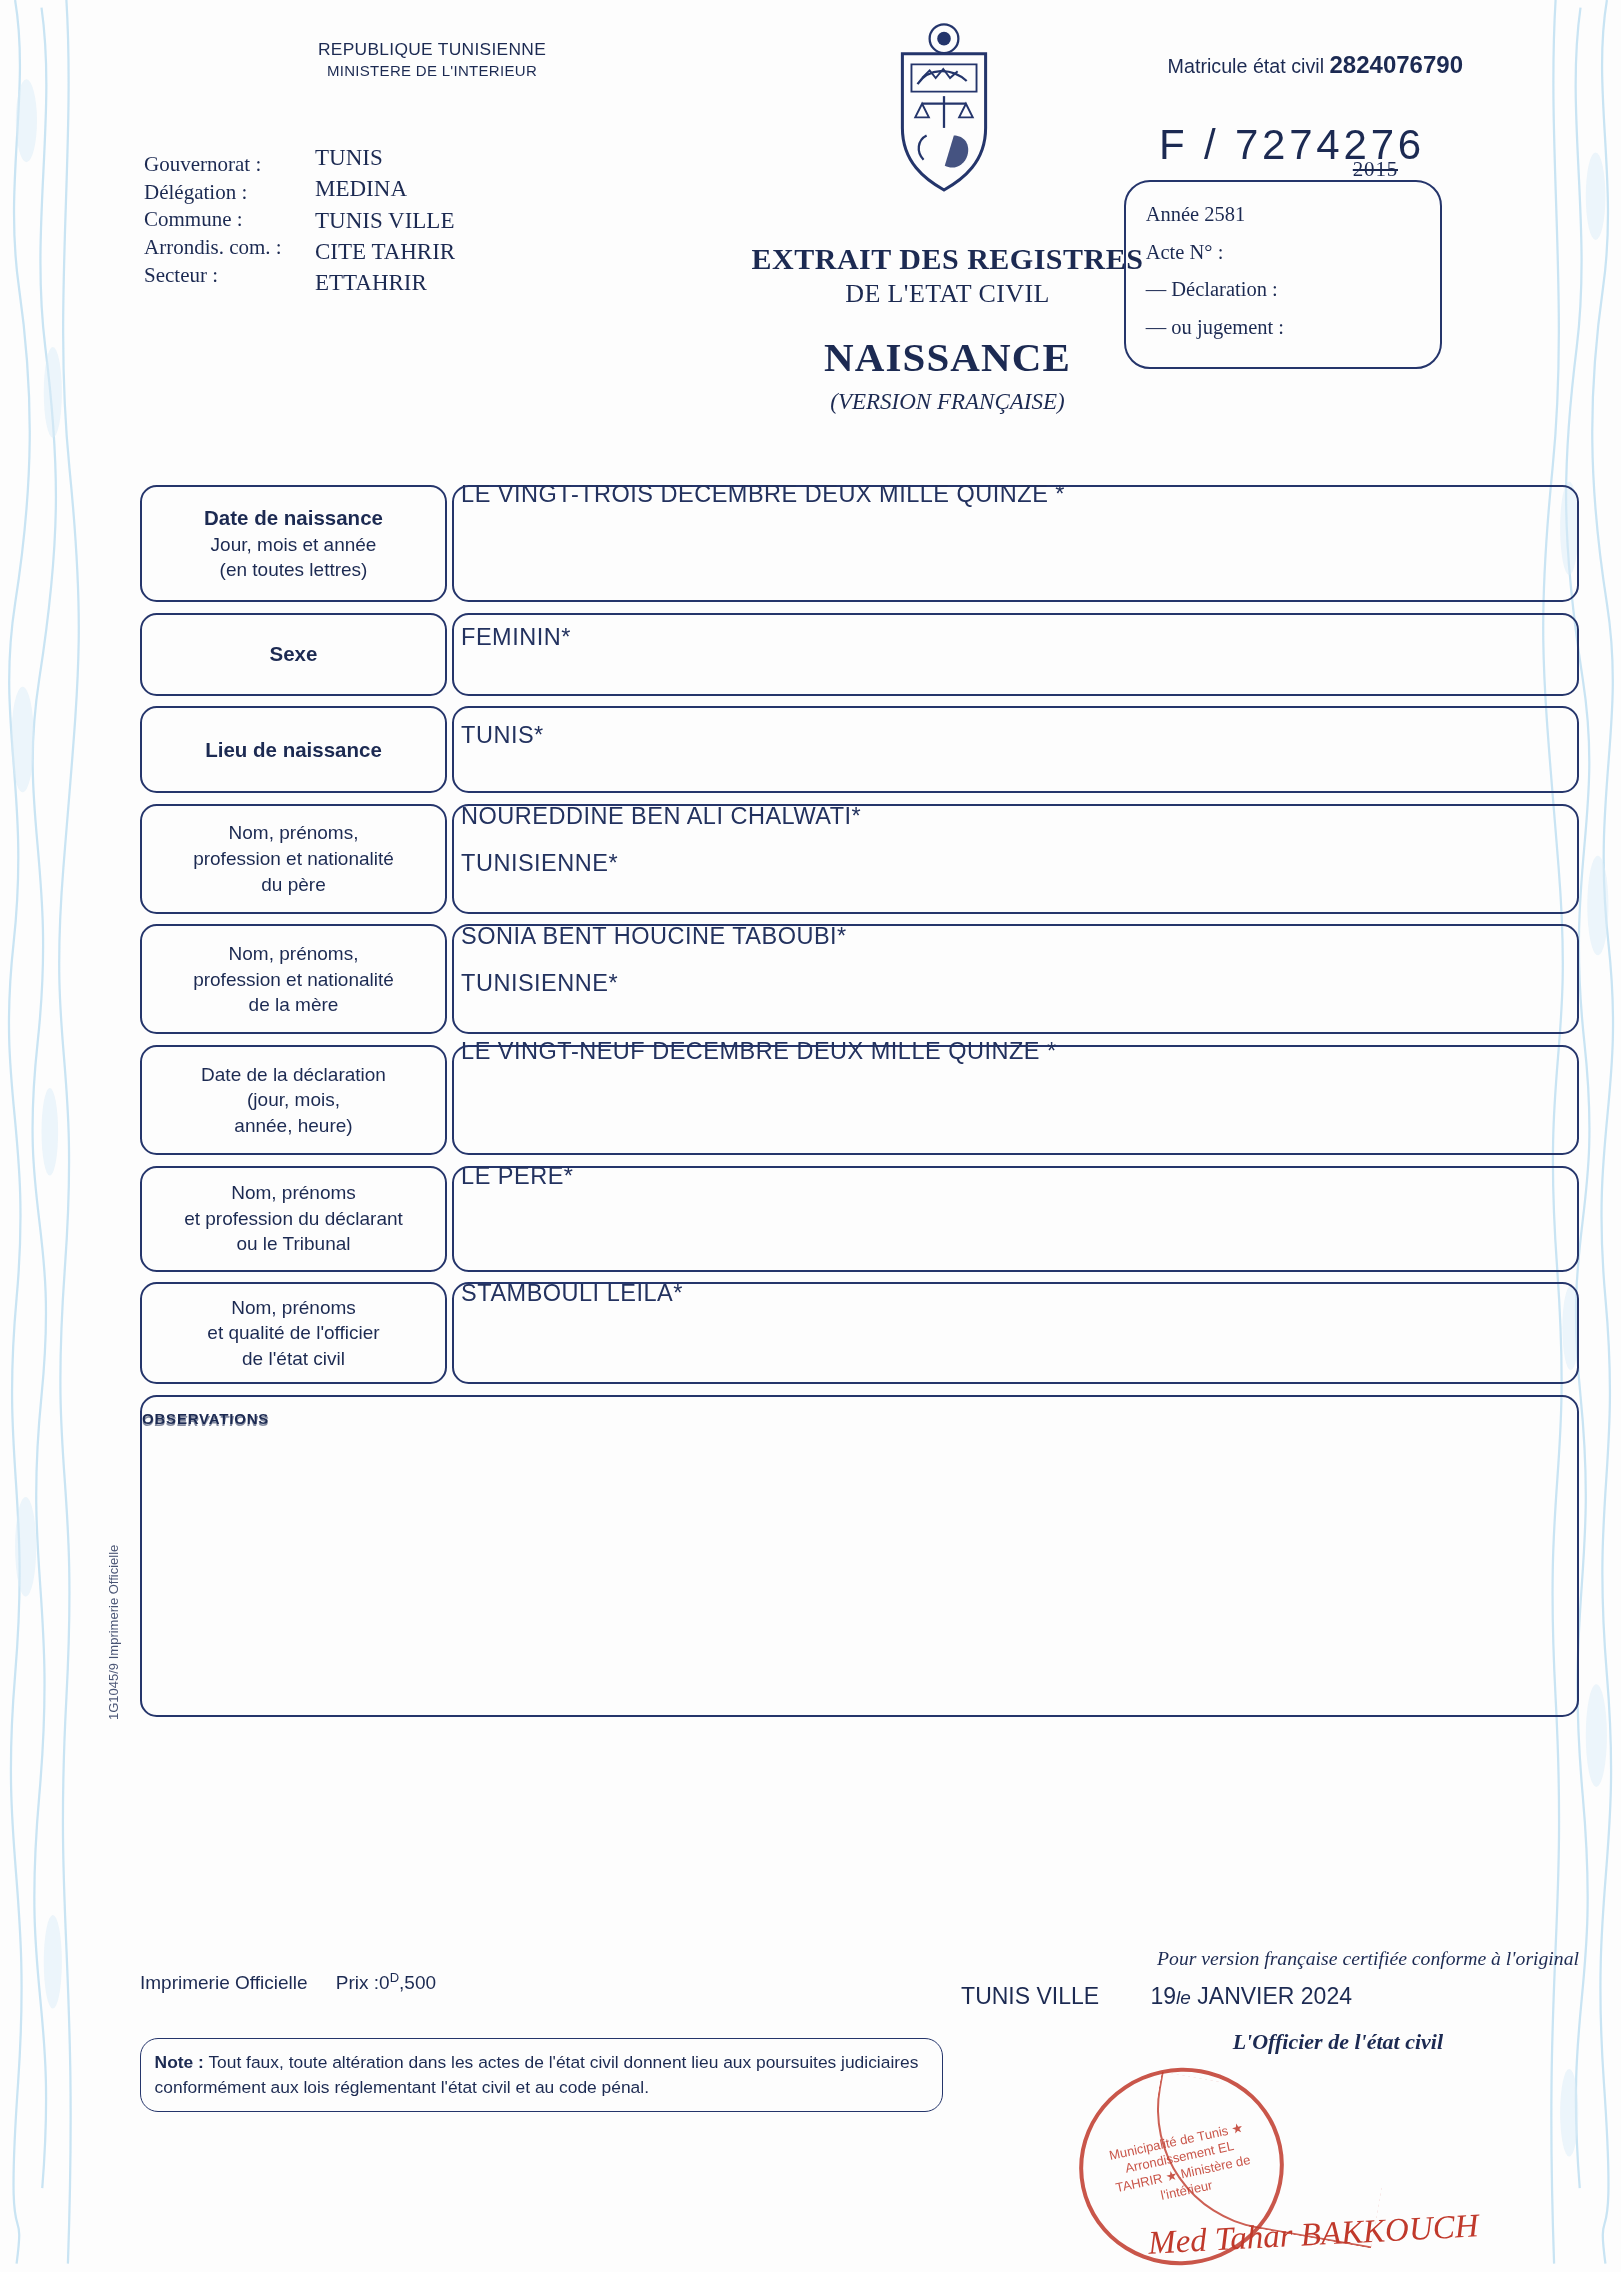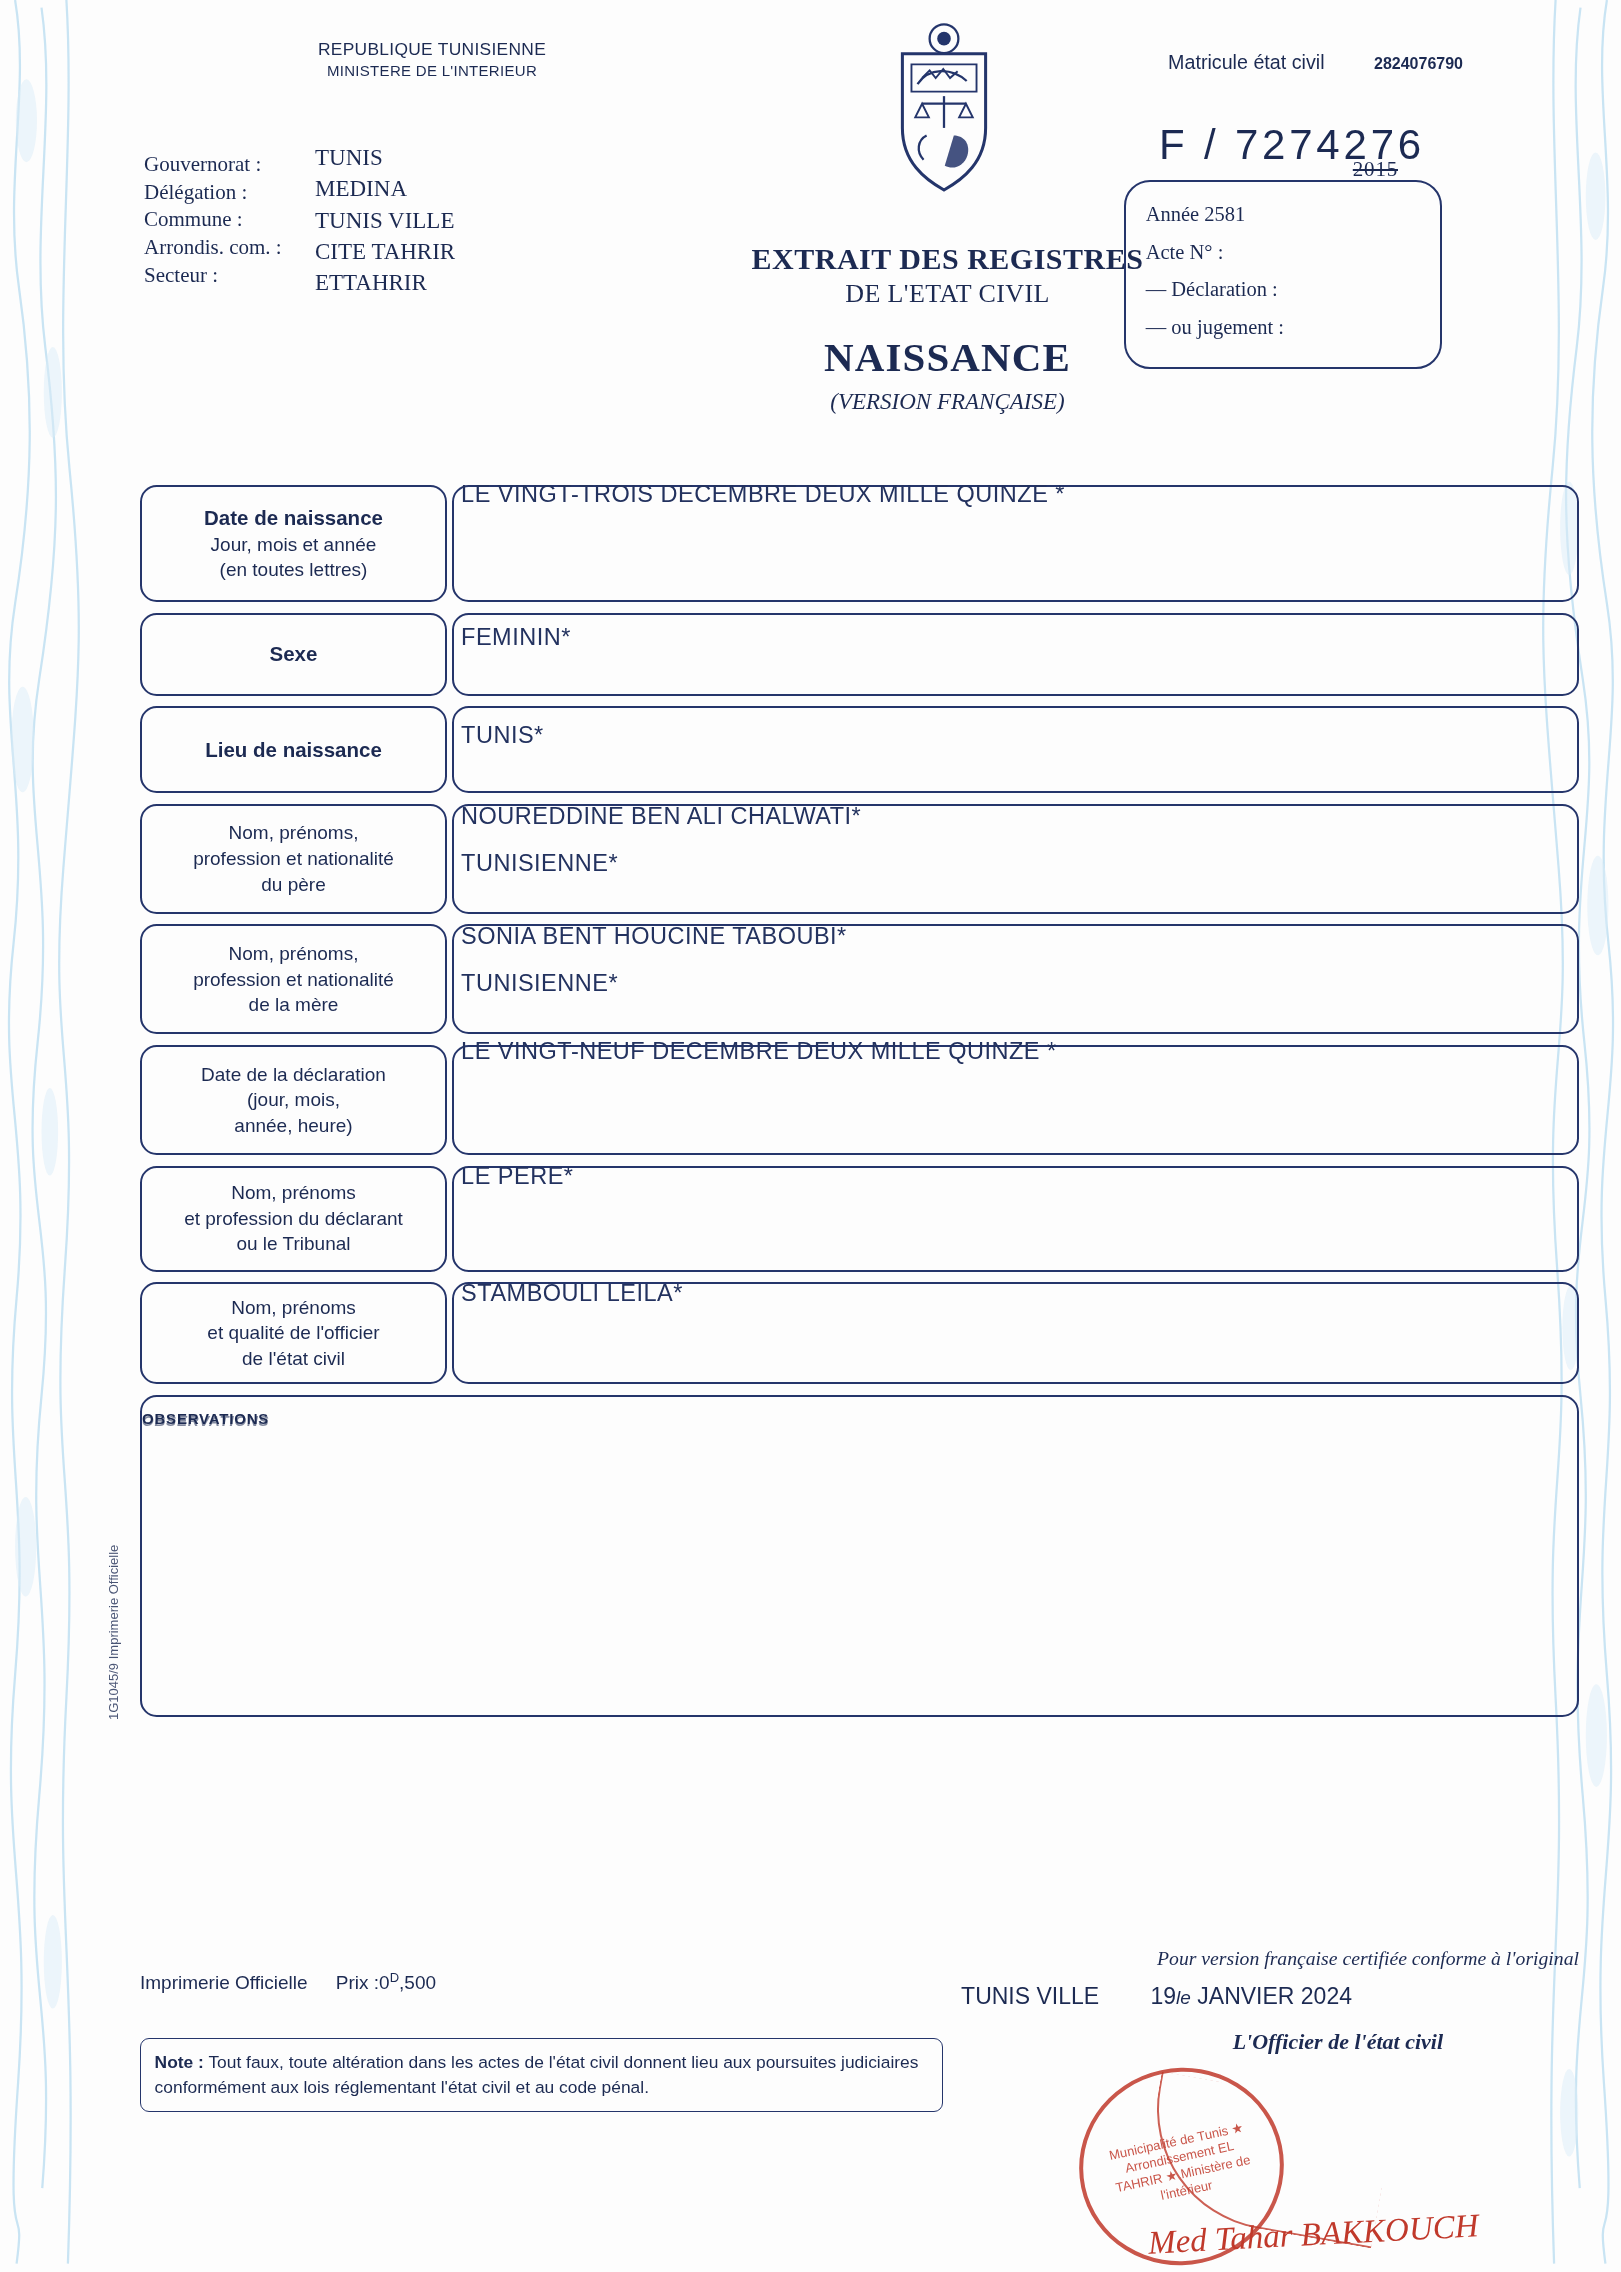--- a/index.html
+++ b/index.html
@@ -105,21 +105,21 @@
   }
 
   .matricule {
     position: absolute;
     right: 68px;
     top: 21px;
     font-family: "Liberation Sans", sans-serif;
     font-size: 19.7px;
     white-space: nowrap;
   }
-  .matricule b { font-size: 16px; margin-left: 44px; }
+  .matricule b { font-size: 24px; }
 
   .serial {
     position: absolute;
     right: 106px;
     top: 91px;
     font-size: 42px;
     letter-spacing: 3.8px;
     font-family: "Liberation Sans", sans-serif;
   }
 
@@ -266,21 +266,21 @@
     font-style: italic;
     font-family: "Liberation Serif", serif;
   }
 
   .note-box {
     position: absolute;
     left: 0;
     top: 91px;
     width: 803px;
     border: 1.5px solid #25356b;
-    border-radius: 9px;
+    border-radius: 18px;
     padding: 10.6px 13.6px;
     box-sizing: border-box;
     font-size: 17.4px;
     line-height: 1.45;
   }
   .note-box b { font-weight: bold; }
 
   .stamp {
     position: absolute;
     left: 939px;

